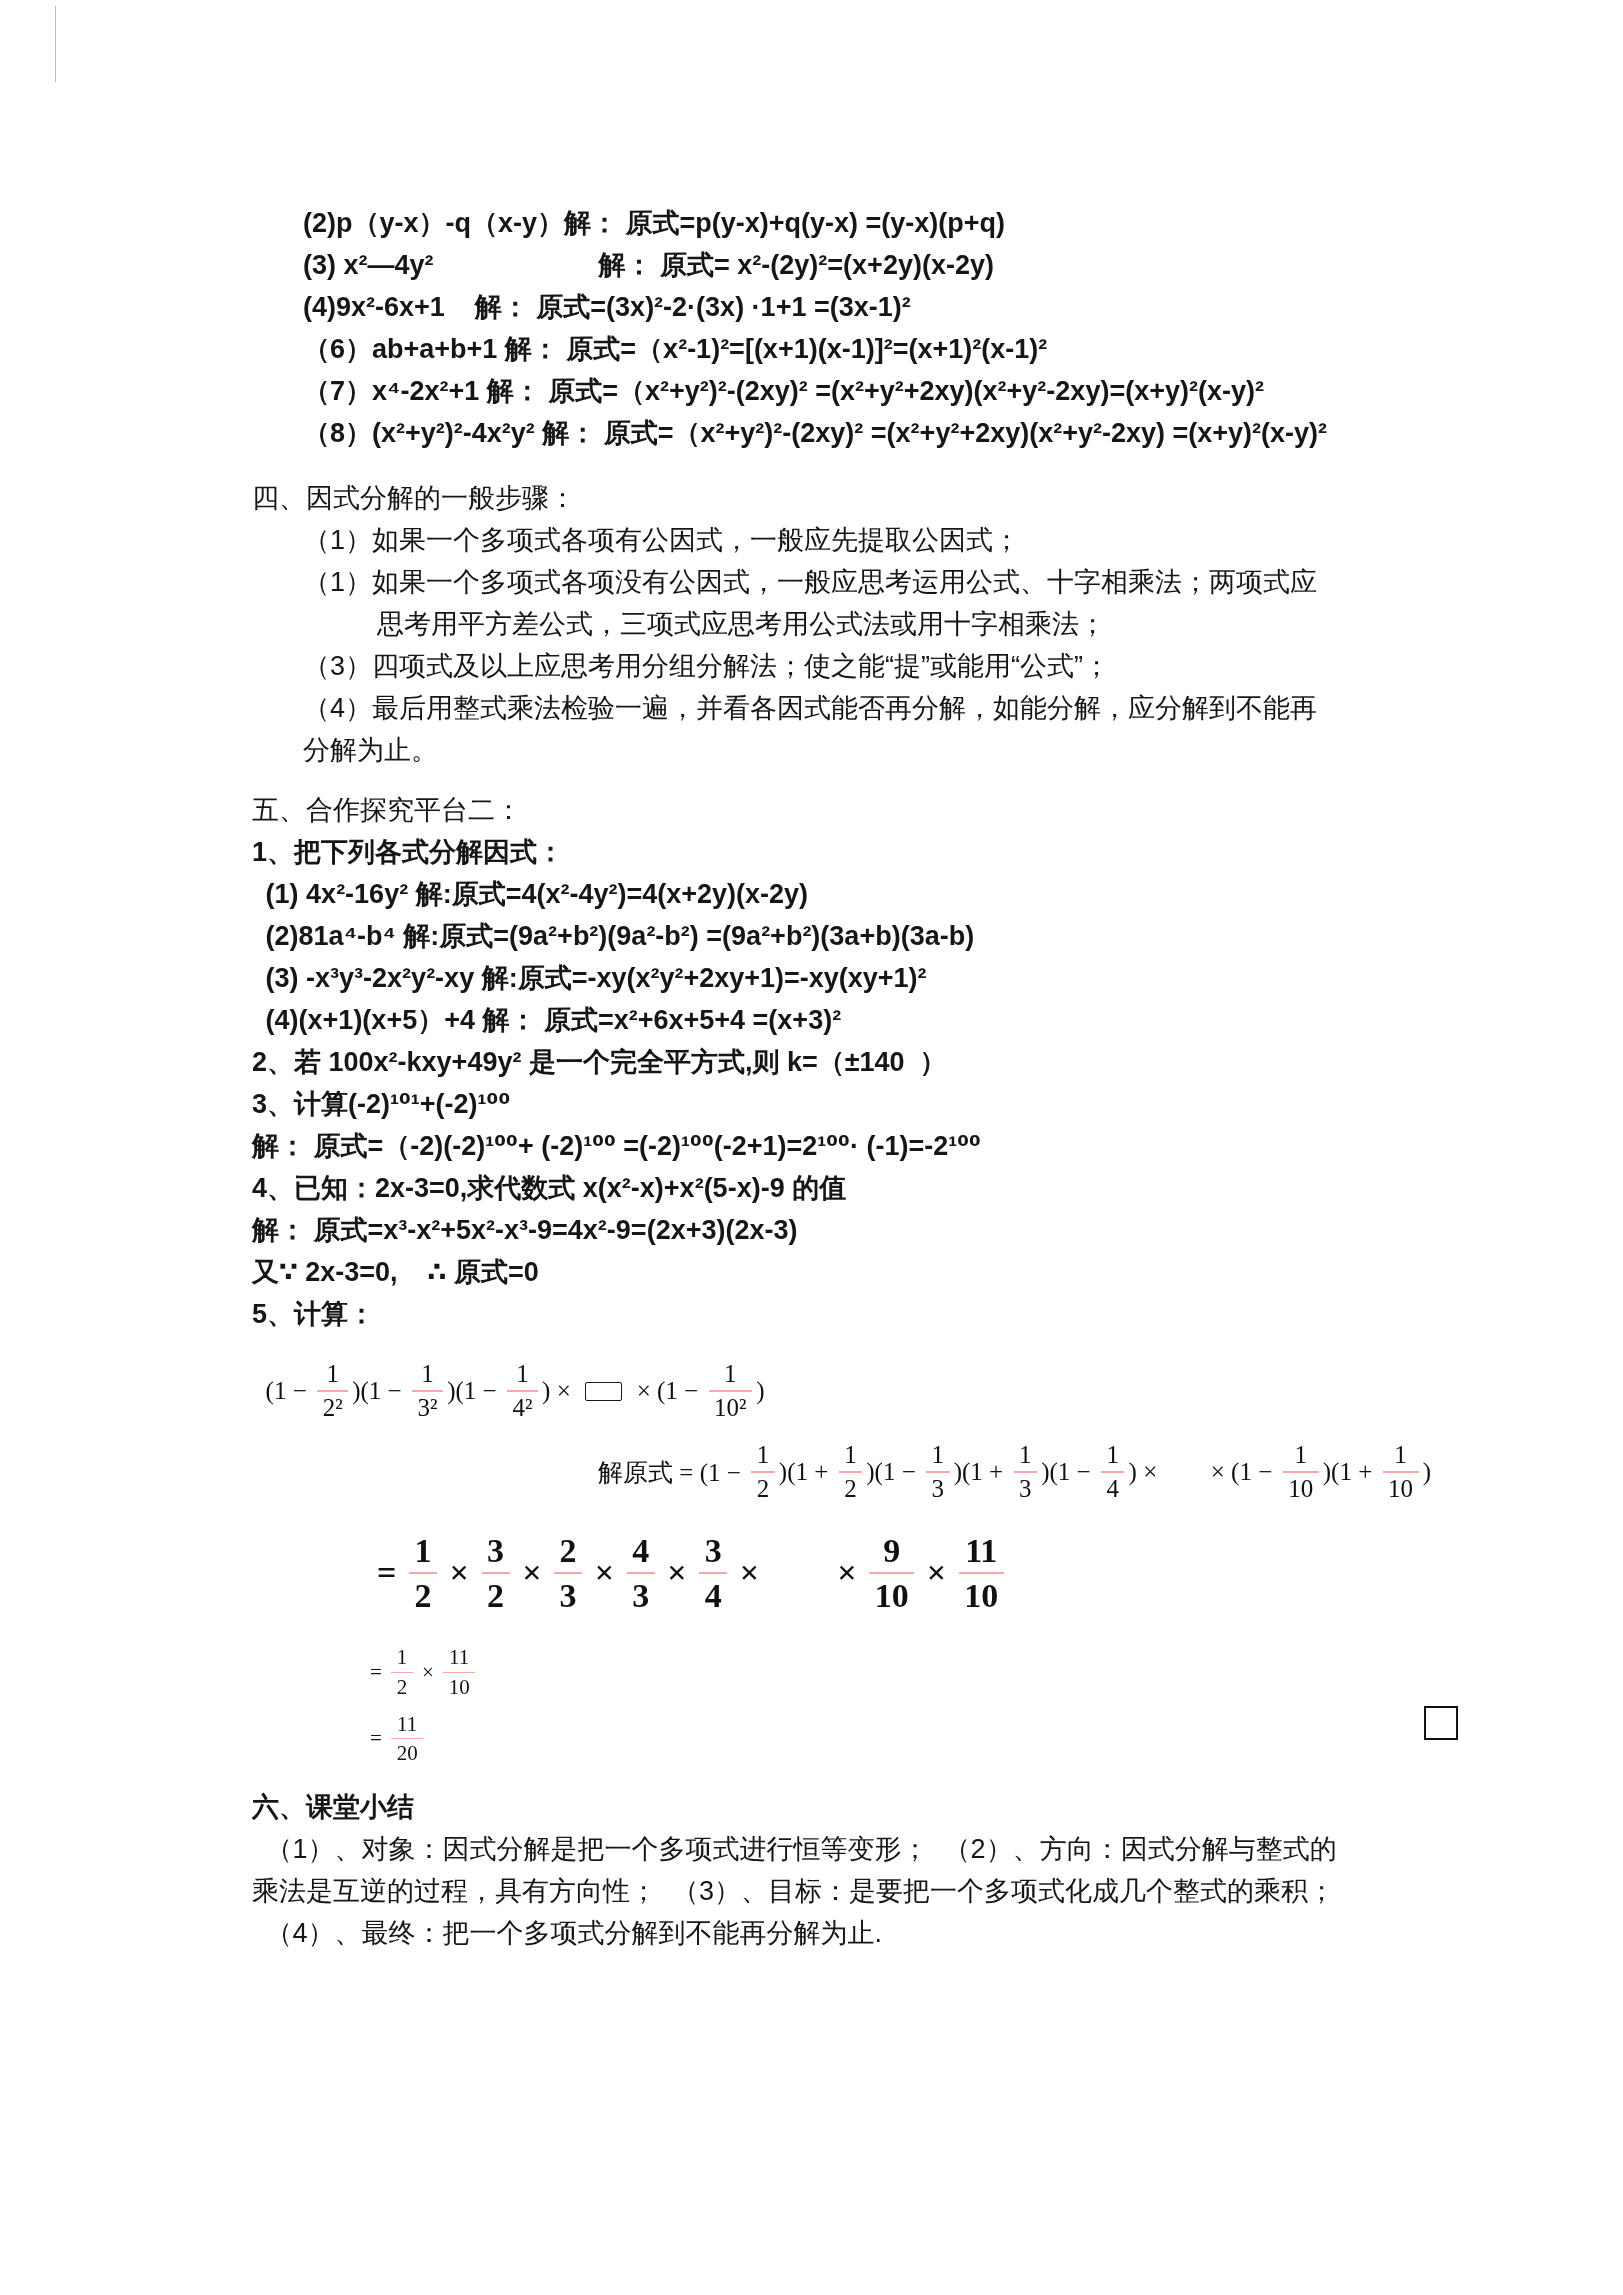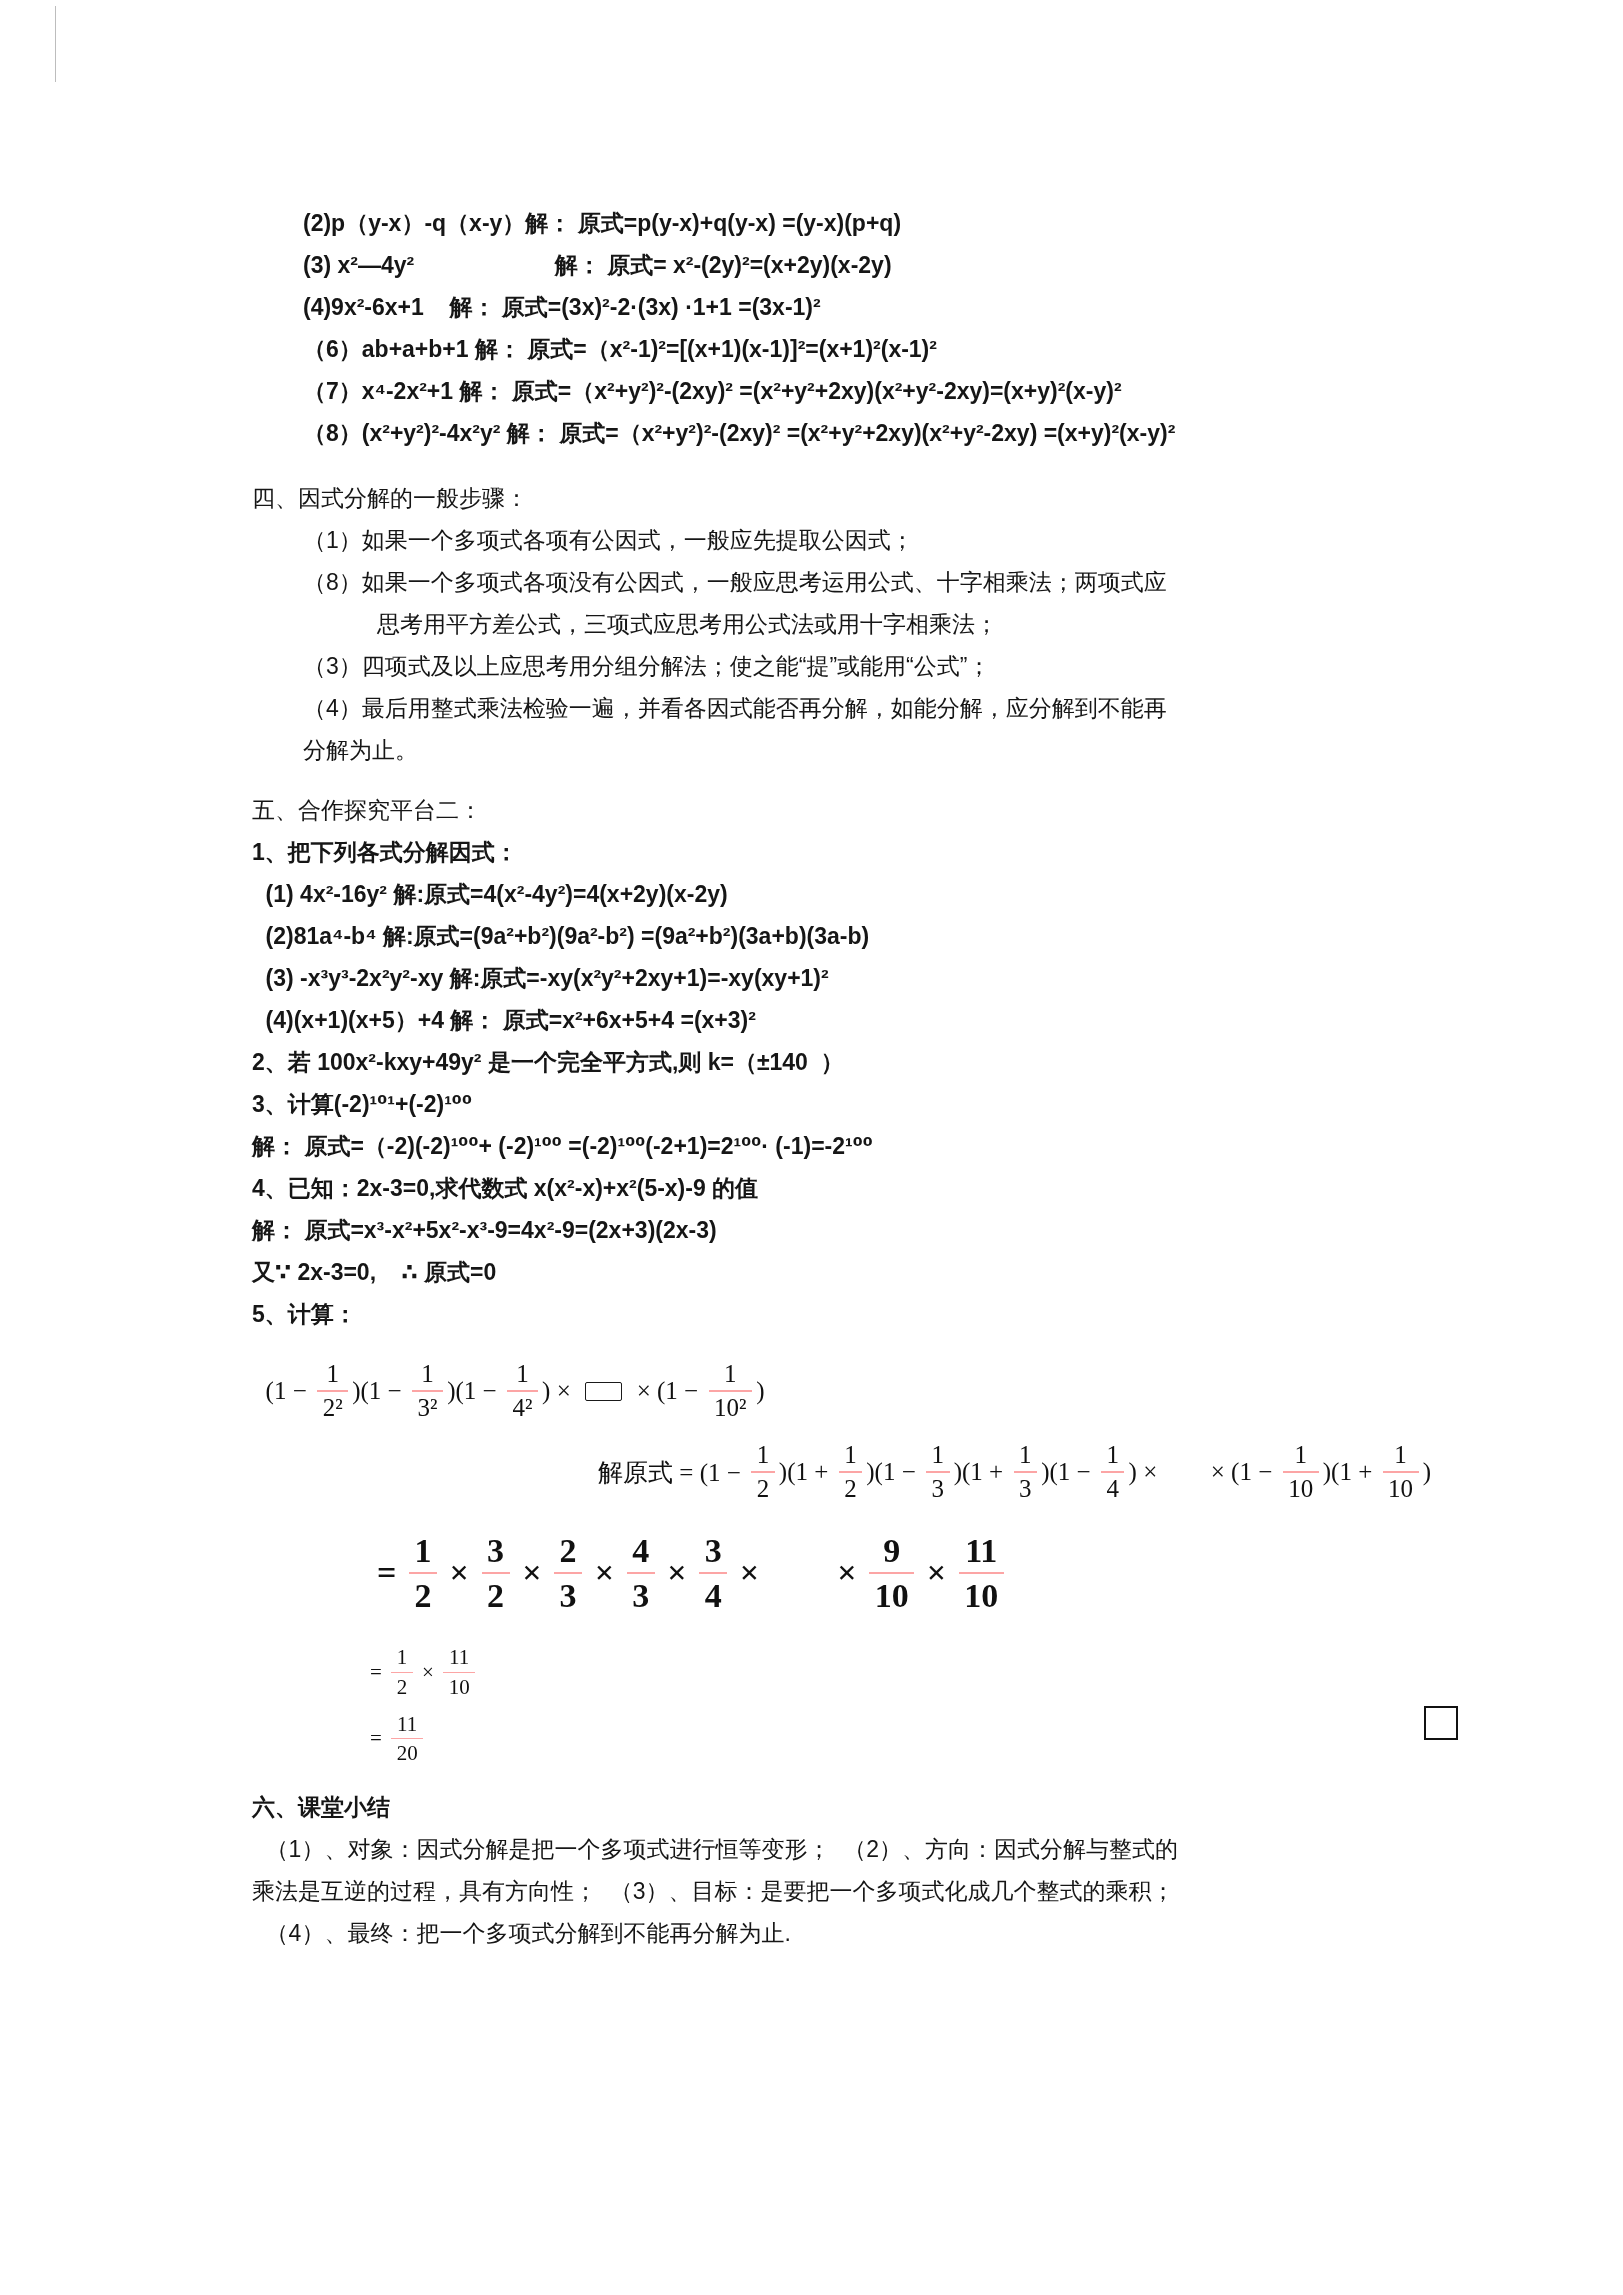--- a/index.html
+++ b/index.html
@@ -19,21 +19,21 @@
     width: 1.4px; height: 76px;
     background: #bdbdbd;
   }
   .content {
     position: absolute;
     left: 252px;
     top: 202px;
     width: 1179px;
   }
   .line {
-    font-size: 23px;
+    font-size: 27px;
     line-height: 42px;
     white-space: pre-wrap;
   }
   .bold { font-weight: 700; }
   .ind-0 { padding-left: 0; }
   .ind-1 { padding-left: 51px; }
   .ind-2 { padding-left: 125px; }
   .ind-s { padding-left: 13.6px; }
   #top-solutions { margin-bottom: 23px; }
   #section-four { margin-bottom: 18px; }
@@ -94,21 +94,21 @@
         <div class="line ind-1 bold">(2)p（y-x）-q（x-y）解： 原式=p(y-x)+q(y-x) =(y-x)(p+q)</div>
         <div class="line ind-1 bold">(3) x²—4y²                      解： 原式= x²-(2y)²=(x+2y)(x-2y)</div>
         <div class="line ind-1 bold">(4)9x²-6x+1    解： 原式=(3x)²-2·(3x) ·1+1 =(3x-1)²</div>
         <div class="line ind-1 bold">（6）ab+a+b+1 解： 原式=（x²-1)²=[(x+1)(x-1)]²=(x+1)²(x-1)²</div>
         <div class="line ind-1 bold">（7）x⁴-2x²+1 解： 原式=（x²+y²)²-(2xy)² =(x²+y²+2xy)(x²+y²-2xy)=(x+y)²(x-y)²</div>
         <div class="line ind-1 bold">（8）(x²+y²)²-4x²y² 解： 原式=（x²+y²)²-(2xy)² =(x²+y²+2xy)(x²+y²-2xy) =(x+y)²(x-y)²</div>
       </div>
     <div class="block" id="section-four">
         <div class="line ind-0">四、因式分解的一般步骤：</div>
         <div class="line ind-1">（1）如果一个多项式各项有公因式，一般应先提取公因式；</div>
-        <div class="line ind-1">（8）如果一个多项式各项没有公因式，一般应思考运用公式、十字相乘法；两项式应</div>
+        <div class="line ind-1">（1）如果一个多项式各项没有公因式，一般应思考运用公式、十字相乘法；两项式应</div>
         <div class="line ind-2">思考用平方差公式，三项式应思考用公式法或用十字相乘法；</div>
         <div class="line ind-1">（3）四项式及以上应思考用分组分解法；使之能“提”或能用“公式”；</div>
         <div class="line ind-1">（4）最后用整式乘法检验一遍，并看各因式能否再分解，如能分解，应分解到不能再</div>
         <div class="line ind-1">分解为止。</div>
       </div>
     <div class="block" id="section-five">
         <div class="line ind-0">五、合作探究平台二：</div>
         <div class="line ind-0 bold">1、把下列各式分解因式：</div>
         <div class="line ind-s bold">(1) 4x²-16y² 解:原式=4(x²-4y²)=4(x+2y)(x-2y)</div>
         <div class="line ind-s bold">(2)81a⁴-b⁴ 解:原式=(9a²+b²)(9a²-b²) =(9a²+b²)(3a+b)(3a-b)</div>

